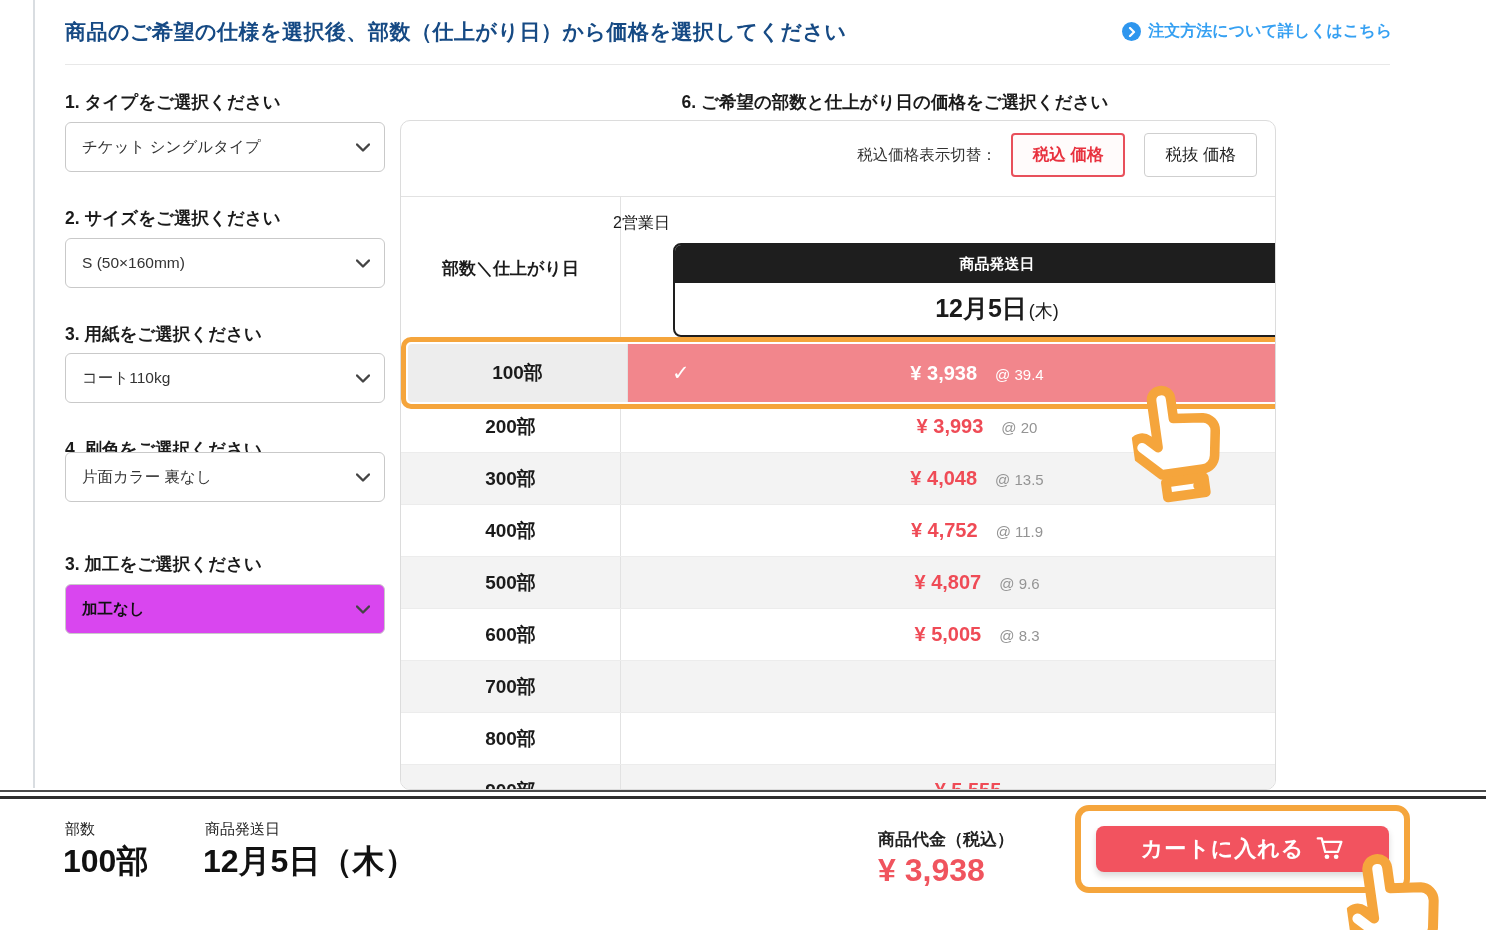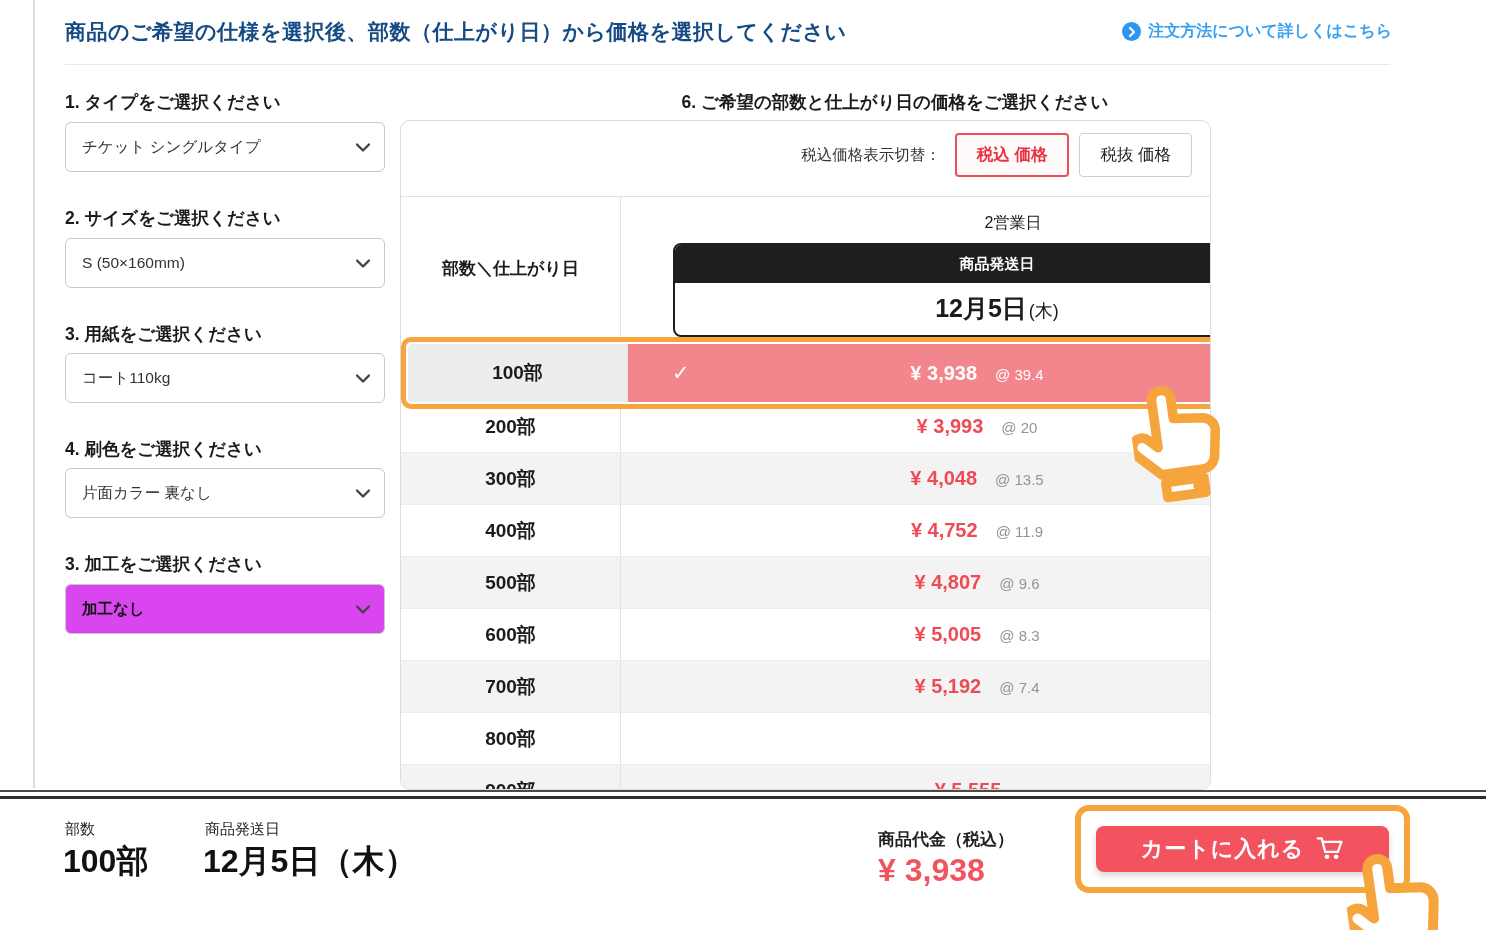--- a/index.html
+++ b/index.html
@@ -23,33 +23,33 @@
     position:absolute; left:65px; width:320px; height:50px; background:#fff;
     border:1px solid #c9c9c9; border-radius:6px; display:flex; align-items:center;
     padding:0 40px 0 16px; font-size:15.5px; color:#333; cursor:pointer;
   }
   .opt-select.hl { background:#d946ef; font-weight:bold; color:#111; }
   .opt-select .chev { position:absolute; right:14px; top:50%; transform:translateY(-50%); }
 
   
   .sec6-title { position:absolute; left:400px; top:90px; width:990px; text-align:center; font-size:17.5px; font-weight:bold; }
   .price-panel {
-    position:absolute; left:400px; top:120px; width:811px; height:670px;
+    position:absolute; left:400px; top:120px; width:876px; height:670px;
     background:#fff; border:1px solid #dcdcdc; border-radius:10px; overflow:hidden;
   }
   .tax-row { position:absolute; top:12px; right:18px; display:flex; align-items:center; }
   .tax-label { font-size:15.5px; color:#333; margin-right:14px; }
   .tax-btn { height:44px; padding:12px 20px; display:flex; align-items:center; font-size:16.5px; border-radius:4px; cursor:pointer; background:#fff; }
   .tax-btn.active { border:2px solid #e8505b; color:#e8323f; font-weight:bold; background:#fffbfb; z-index:2; }
-  .tax-btn.inactive { border:1px solid #cfcfcf; color:#222; margin-left:10px; }
+  .tax-btn.inactive { border:1px solid #cfcfcf; color:#222; margin-left:19px; }
 
   .table-head { position:absolute; left:0; top:75px; width:988px; height:143px; border-top:1px solid #e2e2e2; background:#fff; }
   .corner-cell { position:absolute; left:0; top:0; width:220px; height:143px; border-right:1px solid #e2e2e2;
                  display:flex; align-items:center; justify-content:center; font-size:17px; font-weight:bold; }
-  .lead-time { position:absolute; left:228px; top:16px; width:768px; text-align:center; font-size:16px; color:#1b1b1b; }
+  .lead-time { position:absolute; left:212px; top:16px; width:768px; text-align:left; font-size:16px; color:#1b1b1b; }
   .ship-card { position:absolute; left:272px; top:46px; width:648px; height:94px; border:2px solid #1e1e1e; border-radius:8px; overflow:hidden; background:#fff; }
   .ship-head { height:38px; background:#1e1e1e; color:#fff; font-size:15px; font-weight:bold; display:flex; align-items:center; justify-content:center; }
   .ship-date { height:54px; display:flex; align-items:baseline; justify-content:center; padding-top:9px; }
   .ship-date .d { font-size:25px; font-weight:bold; }
   .ship-date .w { font-size:18px; margin-left:2px; }
 
   .rows { position:absolute; left:0; top:280px; width:988px;text-align:right; }
   .prow { display:flex; width:100%; height:52px; border-bottom:1px solid #ececec; cursor:pointer; }
   .prow.alt { background:#f3f3f3; }
   .qty-cell { width:220px; border-right:1px solid #e2e2e2; display:flex; align-items:center; justify-content:center;
@@ -120,21 +120,21 @@
 
 <div class="opt-label" style="top:322px">3. 用紙をご選択ください</div>
 <div class="opt-select" style="top:353px">
   <span>コート110kg</span>
   <span class="chev"><svg width="14" height="9" viewBox="0 0 14 9">
         <path d="M1 1.5 L7 7.5 L13 1.5" fill="none" stroke="#444" stroke-width="2.4" stroke-linecap="round" stroke-linejoin="round"></path>
       </svg></span>
 </div>
 
 <div class="opt-label" style="top:437px">4. 刷色をご選択ください</div>
-<div class="opt-select" style="top:468px">
+<div class="opt-select" style="top:452px">
   <span>片面カラー 裏なし</span>
   <span class="chev"><svg width="14" height="9" viewBox="0 0 14 9">
         <path d="M1 1.5 L7 7.5 L13 1.5" fill="none" stroke="#444" stroke-width="2.4" stroke-linecap="round" stroke-linejoin="round"></path>
       </svg></span>
 </div>
 
 <div class="opt-label" style="top:552px">3. 加工をご選択ください</div>
 <div class="opt-select hl" style="top:584px">
   <span>加工なし</span>
   <span class="chev"><svg width="14" height="9" viewBox="0 0 14 9">
@@ -217,26 +217,20 @@
       <div class="qty-cell">600部</div>
       <div class="price-cell">
           <span class="price-group">
         <span class="price">¥ 5,005</span>
         <span class="unit">@ 8.3</span>
           </span>
       </div>
     </div>
     <div class="prow alt">
       <div class="qty-cell">700部</div>
-      <div class="price-cell">
-          <span class="price-group">
-        <span class="price">¥ 5,192</span>
-        <span class="unit">@ 7.4</span>
-          </span>
-      </div>
     </div>
     <div class="prow">
       <div class="qty-cell">800部</div>
     </div>
     <div class="prow alt">
       <div class="qty-cell">900部</div>
       <div class="price-cell">
           <span class="price-group">
         <span class="price">¥ 5,555</span>
         <span class="unit"></span>

